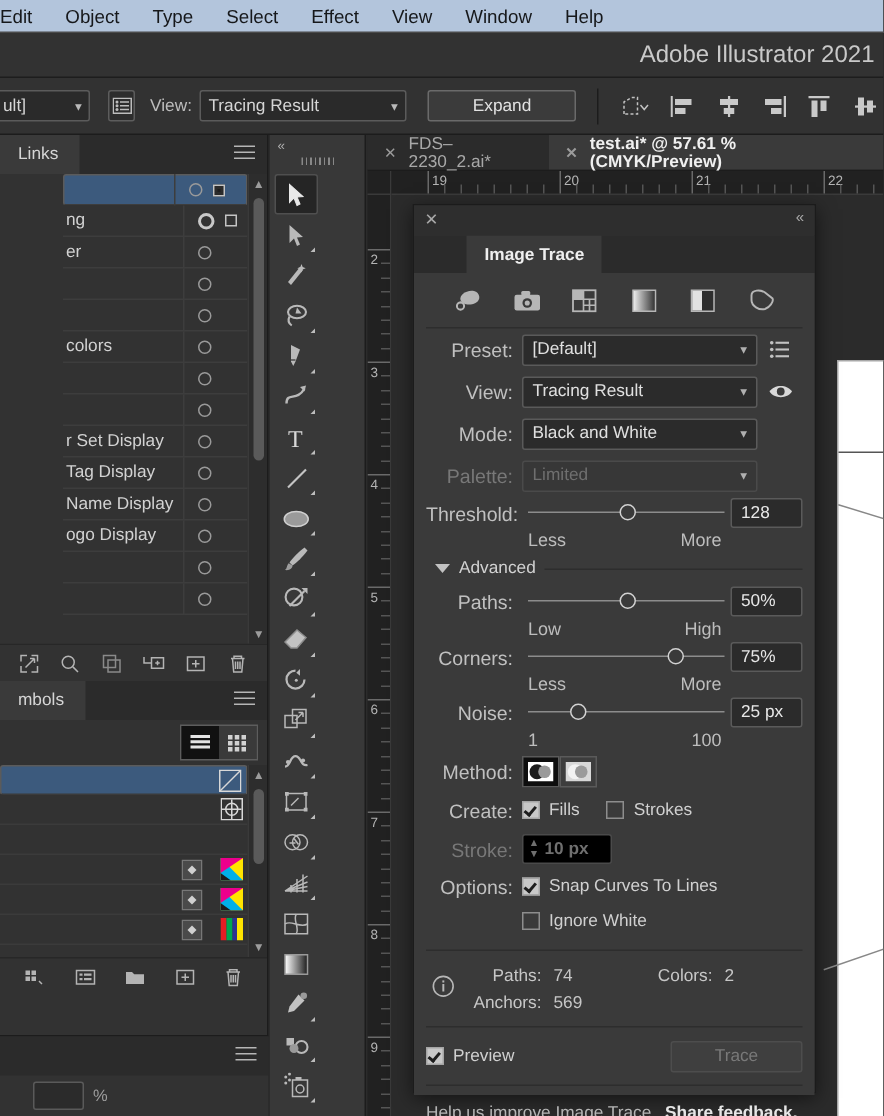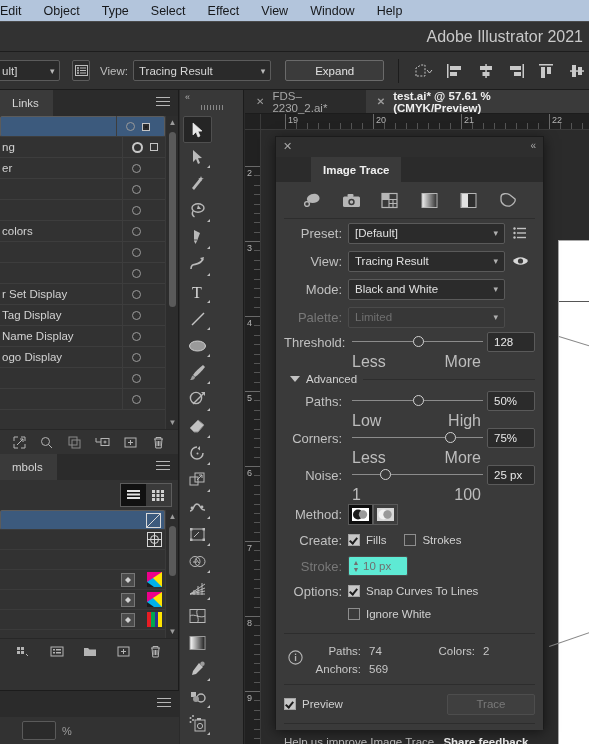--- a/index.html
+++ b/index.html
@@ -258,21 +258,21 @@
   .sltrack .knob {
     position: absolute; top: 5px; width: 11px; height: 11px; border-radius: 50%;
     border: 1.5px solid #d2d2d2; background: #3a3a3a; margin-left: -5px;
   }
   .numbox {
     width: 48px; height: 20px; background: #2b2b2b; border: 1px solid #5a5a5a;
     border-radius: 2px; color: #e8e8e8; font-size: 11.5px;
     display: flex; align-items: center; padding-left: 6px;
   }
   .ends {
-    display: flex; justify-content: space-between; font-size: 16px; color: #bdbdbd;
+    display: flex; justify-content: space-between; font-size: 12px; color: #bdbdbd;
     padding: 0 62px 0 76px; height: 15px; align-items: flex-start;
   }
 
   .advrow { display: flex; align-items: center; height: 22px; padding: 0 8px 0 14px; gap: 6px; }
   .tri {
     width: 0; height: 0; border-left: 5px solid transparent;
     border-right: 5px solid transparent; border-top: 6px solid #c2c2c2;
   }
   .advlabel { font-size: 11.5px; color: #d2d2d2; }
   .advline { flex: 1; height: 1px; background: #2d2d2d; }
@@ -286,23 +286,24 @@
   .cb { width: 12px; height: 12px; border: 1px solid #a5a5a5; background: #c8c8c8; position: relative; }
   .cb.off { background: #3a3a3a; border-color: #8d8d8d; }
   .cb .tick {
     position: absolute; left: 2px; top: 1px; width: 5px; height: 8px;
     border-right: 2px solid #1e1e1e; border-bottom: 2px solid #1e1e1e;
     transform: rotate(40deg);
   }
   .cblabel { font-size: 11.5px; color: #d0d0d0; margin-left: 6px; }
 
   .stepper {
-    width: 60px; height: 20px; background: #5eead4; border: 1px solid #4a4a4a;
+    width: 60px; height: 20px; background: #000000; border: 1px solid #4a4a4a;
     border-radius: 2px; display: flex; align-items: center; color: #6f6f6f;
     font-size: 11.5px;
+    font-weight: bold;
   }
   .stepper .arrows {
     width: 14px; display: flex; flex-direction: column; align-items: center;
     justify-content: center; color: #6f6f6f; font-size: 7px; line-height: 7px;
   }
 
   .inforow { display: flex; padding: 8px 8px 0 8px; align-items: flex-start; }
   .infoicon { width: 26px; display: flex; justify-content: center; padding-top: 8px; }
   .infogrid { flex: 1; }
   .infoline { display: flex; height: 18px; align-items: center; font-size: 11.5px; color: #c7c7c7; }
@@ -423,21 +424,21 @@
     <div class="pnl-tabbar">
       <div class="pnl-tab">Links</div>
       <div class="pnl-burger">
           <i></i>
           <i></i>
           <i></i>
         </div>
     </div>
 
     <div class="lay-body" style="height:313px; position:relative;">
-      <div class="lay-rows" id="layer-rows" style="padding-right:13px;">
+      <div class="lay-rows" id="layer-rows" style="padding-right:13px;margin-left:42px;">
           <div class="lay-row sel">
             <div class="lay-name"></div>
             <div class="lay-right">
               <span class="circ"></span>
               <span class="sq filled"></span>
             </div>
           </div>
           <div class="lay-row">
             <div class="lay-name">ng</div>
             <div class="lay-right">

